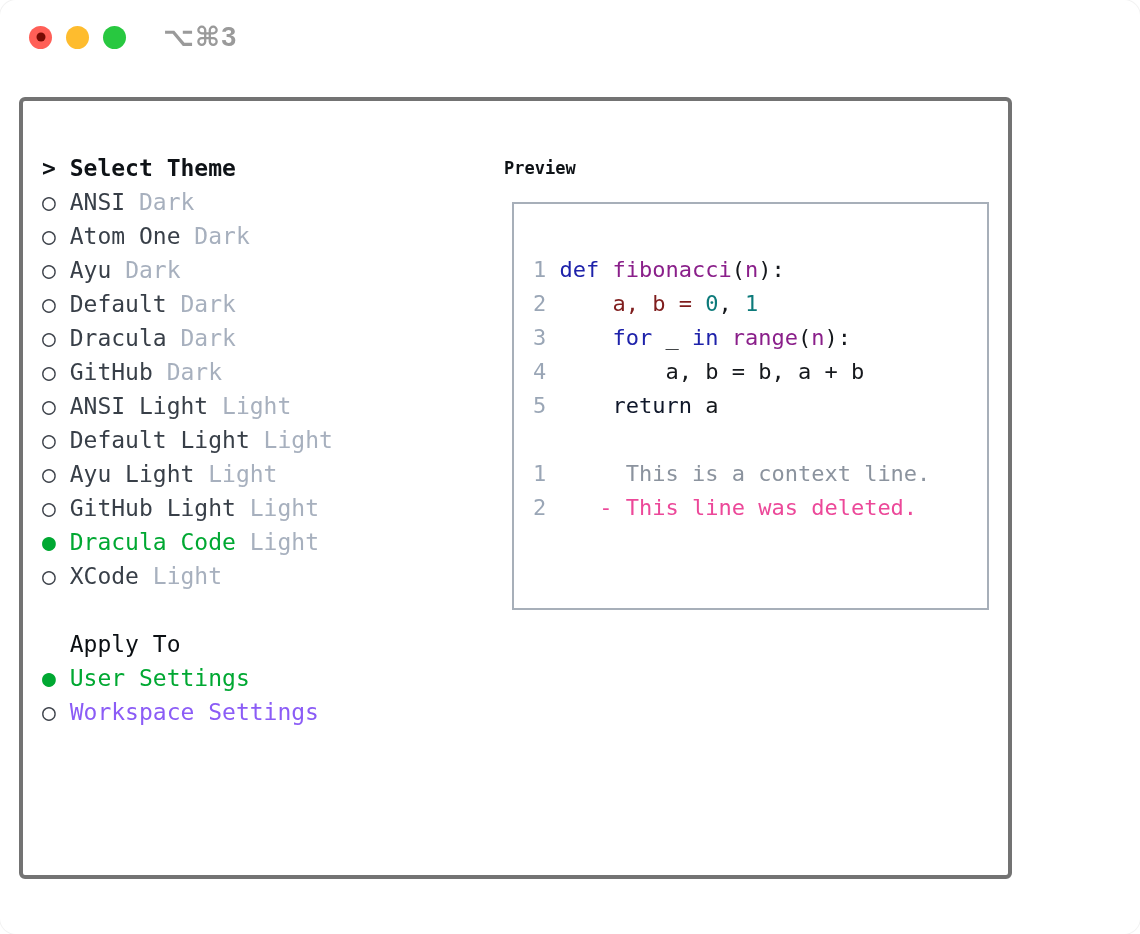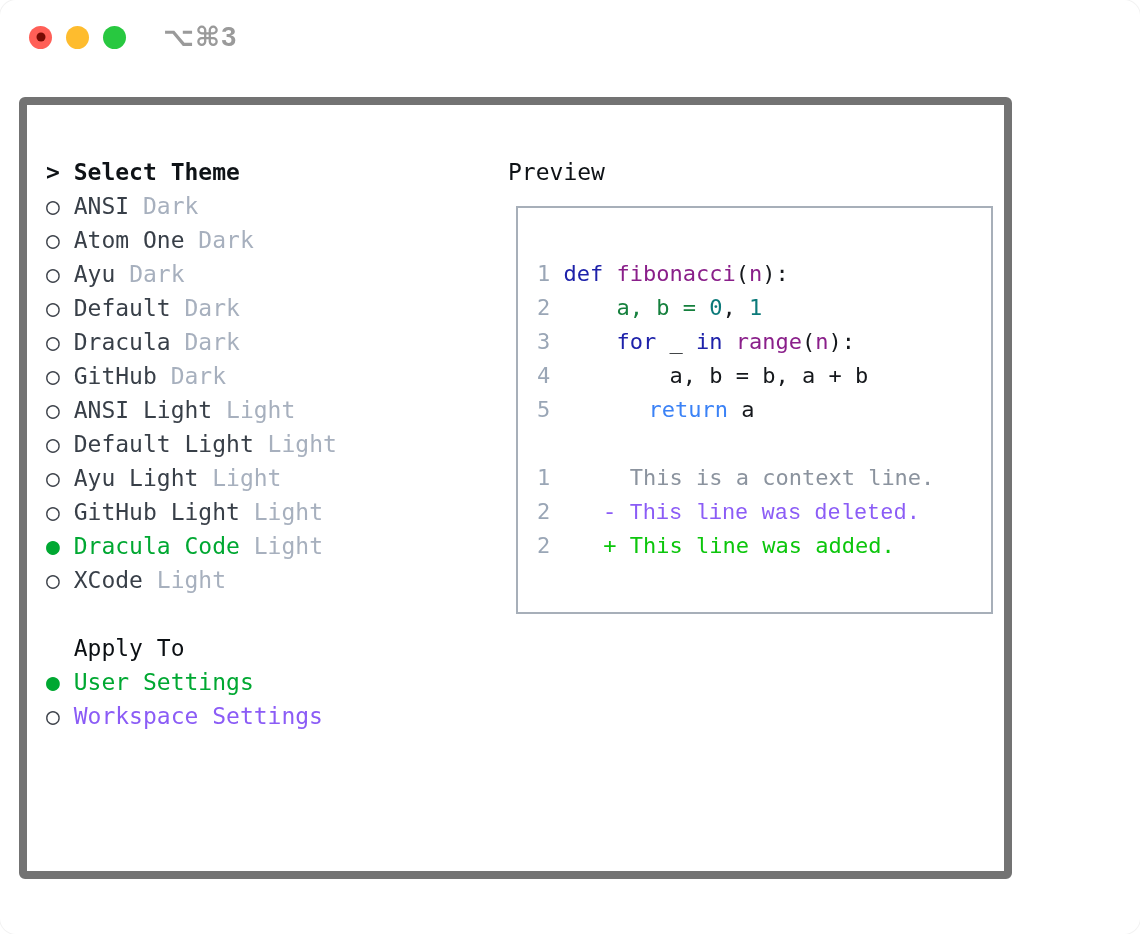--- a/index.html
+++ b/index.html
@@ -15,35 +15,35 @@
   .dot-inner{position:absolute;left:50%;top:50%;width:9px;height:9px;border-radius:50%;
     transform:translate(-50%,-50%);}
   .window-title{
     position:absolute;left:163px;top:22px;height:30px;line-height:30px;
     font-family:"Liberation Sans","DejaVu Sans",sans-serif;
     font-weight:bold;font-size:27px;color:#9a9a9a;letter-spacing:1px;
   }
   
   .panel{
     position:absolute;left:19px;top:97px;width:993px;height:782px;
-    box-sizing:border-box;border:8px solid #737373;border-radius:6px;background:#fff;
+    box-sizing:border-box;border:4px solid #737373;border-radius:6px;background:#fff;
   }
   .left-col{position:absolute;left:19px;top:50px;}
   .row{height:34px;line-height:34px;font-size:23px;white-space:pre;}
   .select-header{font-weight:bold;color:#0e1216;}
   .theme-name{color:#383f48;}
   .theme-variant{color:#a7b0be;}
   .marker{color:#42474f;}
   .row.selected .marker,.row.selected .opt-label,.row.selected .theme-name{color:var(--accent,#00a832);}
   .apply-header{color:#0b0f13;margin-top:34px;}
   .opt-label{color:#8b5cf6;}
   .hint{margin-top:34px;color:#a7b0be;}
   
   .right-col{position:absolute;left:481px;top:50px;}
-  .preview-title{height:34px;line-height:34px;font-size:23px;font-weight:normal;color:#0e1216;white-space:pre;}
+  .preview-title{height:34px;line-height:34px;font-size:17px;font-weight:bold;color:#0e1216;white-space:pre;}
   .preview-box{
     margin-top:17px;margin-left:8px;width:477px;height:408px;box-sizing:border-box;
     border:2px solid #a7afb9;background:#fff;padding:49px 0 0 19px;overflow:hidden;
   }
   .code-line{height:34px;line-height:34px;font-size:22px;white-space:pre;}
   .line-num{color:#9aa6b6;}
   .spacer-line{height:34px;}
 </style>
 </head>
 <body>
@@ -85,25 +85,24 @@
           <div class="row selected"><span class="marker">●</span> <span class="opt-label">User Settings</span></div>
           <div class="row"><span class="marker">○</span> <span class="opt-label">Workspace Settings</span></div>
         </div>
 
     </div>
 
     <div class="right-col">
       <div class="preview-title">Preview</div>
       <div class="preview-box" id="preview-box">
           <div class="code-line"><span class="line-num" style="color: rgb(154, 166, 182);">1</span> <span class="tk" style="color: rgb(30, 34, 170);">def</span><span class="tk" style="color: rgb(21, 24, 28);"> </span><span class="tk" style="color: rgb(138, 31, 138);">fibonacci</span><span class="tk" style="color: rgb(21, 24, 28);">(</span><span class="tk" style="color: rgb(138, 31, 138);">n</span><span class="tk" style="color: rgb(21, 24, 28);">):</span></div>
-          <div class="code-line"><span class="line-num" style="color: rgb(154, 166, 182);">2</span> <span class="tk" style="color: #15803d;">    a, b = </span><span class="tk" style="color: rgb(12, 122, 122);">0</span><span class="tk" style="color: rgb(21, 24, 28);">, </span><span class="tk" style="color: rgb(12, 122, 122);">1</span></div>
+          <div class="code-line"><span class="line-num" style="color: rgb(154, 166, 182);">2</span> <span class="tk" style="color: #7f1d1d;">    a, b = </span><span class="tk" style="color: rgb(12, 122, 122);">0</span><span class="tk" style="color: rgb(21, 24, 28);">, </span><span class="tk" style="color: rgb(12, 122, 122);">1</span></div>
           <div class="code-line"><span class="line-num" style="color: rgb(154, 166, 182);">3</span> <span class="tk" style="color: rgb(21, 24, 28);">    </span><span class="tk" style="color: rgb(30, 34, 170);">for</span><span class="tk" style="color: rgb(21, 24, 28);"> _ </span><span class="tk" style="color: rgb(30, 34, 170);">in</span><span class="tk" style="color: rgb(21, 24, 28);"> </span><span class="tk" style="color: rgb(138, 31, 138);">range</span><span class="tk" style="color: rgb(21, 24, 28);">(</span><span class="tk" style="color: rgb(138, 31, 138);">n</span><span class="tk" style="color: rgb(21, 24, 28);">):</span></div>
           <div class="code-line"><span class="line-num" style="color: rgb(154, 166, 182);">4</span> <span class="tk" style="color: rgb(21, 24, 28);">        a, b = b, a + b</span></div>
-          <div class="code-line"><span class="line-num" style="color: rgb(154, 166, 182);">5</span> <span class="tk" style="color: rgb(21, 24, 28);">    </span><span class="tk" style="color: #3b82f6; margin-left: 32px;">return</span><span class="tk" style="color: rgb(21, 24, 28);"> a</span></div>
+          <div class="code-line"><span class="line-num" style="color: rgb(154, 166, 182);">5</span> <span class="tk" style="color: rgb(21, 24, 28);">    </span><span class="tk" style="color: #0f172a;">return</span><span class="tk" style="color: rgb(21, 24, 28);"> a</span></div>
           <div class="spacer-line"></div>
           <div class="code-line"><span class="line-num" style="color: rgb(154, 166, 182);">1</span><span style="color: rgb(139, 147, 158);">      This is a context line.</span></div>
-          <div class="code-line"><span class="line-num" style="color: rgb(154, 166, 182);">2</span><span style="color: #8b5cf6; font-family: Liberation Mono, monospace;">    - This line was deleted.</span></div>
-          <div class="code-line"><span class="line-num" style="color: rgb(154, 166, 182);">2</span><span style="color: rgb(12, 198, 12);">    + This line was added.</span></div>
+          <div class="code-line"><span class="line-num" style="color: rgb(154, 166, 182);">2</span><span style="color: #ec4899;">    - This line was deleted.</span></div>
         </div>
     </div>
 
   </div>
 </div>
 
 </body></html>

